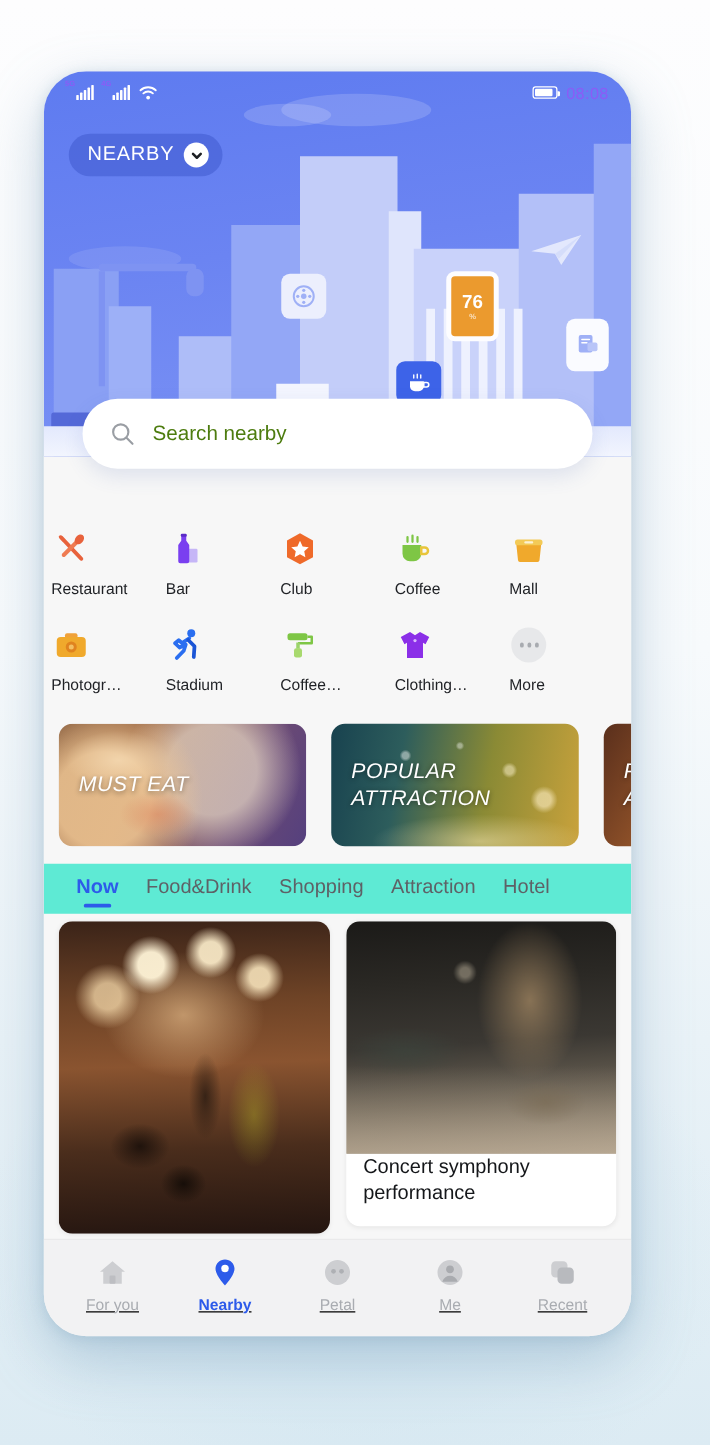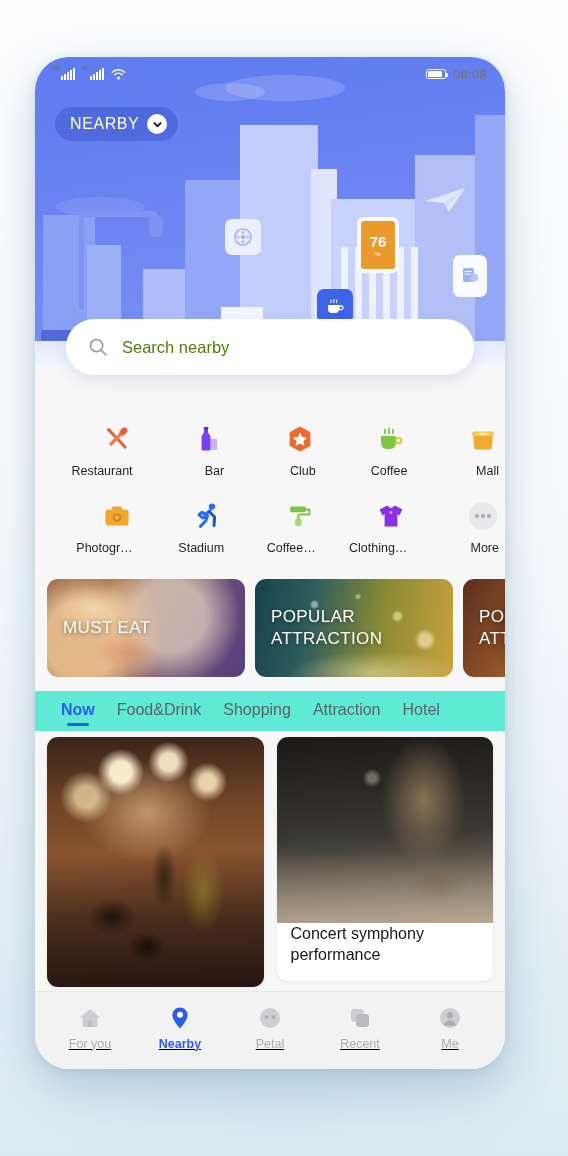--- a/index.html
+++ b/index.html
@@ -81,21 +81,21 @@
   }
   .sign-bill .inner small { font-size:6px; font-weight:400; opacity:.9; margin-top:2px; }
   .sign-coffee { left:282px; top:232px; width:36px; height:34px; background:#3d63e8; }
   .sign-doc { left:418px; top:198px; width:34px; height:42px; background:#fafbff; }
   .plane { position:absolute; left:388px; top:128px; width:46px; height:30px; opacity:.75; }
 
   
   .statusbar {
     position:absolute; left:0; right:0; top:0; height:34px;
     display:flex; align-items:center; justify-content:space-between;
-    padding:0 18px; color:#737373; z-index:6;
+    padding:0 18px; color:#8b5cf6; z-index:6;
   }
   .sb-left { display:flex; align-items:flex-end; gap:7px; }
   .sig { display:flex; align-items:flex-end; gap:1px; position:relative; padding-left:8px; }
   .sig b { position:absolute; left:-1px; top:-3px; font-size:6px; font-weight:600; }
   .sig i { display:block; width:2px; background:#fff; border-radius:.5px; }
   .sig i:nth-child(2){height:4px;} .sig i:nth-child(3){height:6px;}
   .sig i:nth-child(4){height:8px;} .sig i:nth-child(5){height:10px;} .sig i:nth-child(6){height:12px;}
   .sb-right { display:flex; align-items:center; gap:7px; font-size:13px; letter-spacing:.3px; }
   .batt {
     width:20px; height:10px; border:1.3px solid #fff; border-radius:2.5px;
@@ -128,37 +128,37 @@
     box-shadow:0 6px 16px rgba(70,100,180,.14);
   }
   .searchbar .ph { color:#4d7c0f; font-size:16.5px; }
 
   
   .sheet { background:#f7f7f7; padding-top:48px; }
 
   .cats { padding:0 6px; }
   .cat-row { display:flex; }
   .cat {
-    flex:1; display:flex; flex-direction:column; align-items:flex-end; gap:9px;
+    flex:1; display:flex; flex-direction:column; align-items:flex-start; gap:9px;
     padding:10px 0 12px;
   }
   .cat .ico { width:32px; height:32px; display:flex; align-items:center; justify-content:center; }
   .cat .lbl {
     font-size:12.5px; color:#1f2125; max-width:70px; text-align:center;
     white-space:nowrap; overflow:hidden; text-overflow:ellipsis;
   }
   .more-dot {
     width:28px; height:28px; border-radius:50%; background:#e7e8ea;
     display:flex; align-items:center; justify-content:center; gap:2.5px;
   }
   .more-dot i { width:3.5px; height:3.5px; border-radius:50%; background:#a8abb0; }
 
   
   .banners {
-    display:flex; gap:10px; padding:12px 12px 14px 12px; overflow:hidden;
+    display:flex; gap:20px; padding:12px 12px 14px 12px; overflow:hidden;font-style:italic;
   }
   .banner {
     flex:0 0 198px; height:98px; border-radius:11px; position:relative;
     overflow:hidden; display:flex; align-items:center;
   }
   .banner .bt {
     position:relative; z-index:2; color:#fff; font-size:17px; letter-spacing:.4px;
     padding:0 16px; line-height:1.28; text-shadow:0 1px 4px rgba(0,0,0,.45);
   }
   .bn1 { background:
@@ -550,32 +550,32 @@
             <circle cx="12" cy="12" r="10" fill="#cdced1"></circle>
             <circle cx="8.8" cy="11" r="1.9" fill="#aeb0b4"></circle>
             <circle cx="15.2" cy="11" r="1.9" fill="#aeb0b4"></circle>
           </svg>
         </span>
         <span class="nl">Petal</span>
       </div>
       <div class="nav">
         <span class="ni">
           <svg width="24" height="24" viewBox="0 0 24 24">
-            <rect x="3" y="3" width="13" height="13" rx="3.4" fill="#cdced1"></rect>
-            <rect x="8" y="8" width="13" height="13" rx="3.4" fill="#b8babe"></rect>
-          </svg>
-        </span>
-        <span class="nl">Recent</span>
-      </div>
-      <div class="nav">
-        <span class="ni">
-          <svg width="24" height="24" viewBox="0 0 24 24">
             <circle cx="12" cy="12" r="10" fill="#cdced1"></circle>
             <circle cx="12" cy="9.4" r="3.1" fill="#a9abaf"></circle>
             <path d="M5.8 19.4c1.2-3.2 3.6-4.8 6.2-4.8s5 1.6 6.2 4.8z" fill="#a9abaf"></path>
           </svg>
         </span>
         <span class="nl">Me</span>
       </div>
+      <div class="nav">
+        <span class="ni">
+          <svg width="24" height="24" viewBox="0 0 24 24">
+            <rect x="3" y="3" width="13" height="13" rx="3.4" fill="#cdced1"></rect>
+            <rect x="8" y="8" width="13" height="13" rx="3.4" fill="#b8babe"></rect>
+          </svg>
+        </span>
+        <span class="nl">Recent</span>
+      </div>
     </div>
 
   </div>
 </div>
 
 </body></html>

